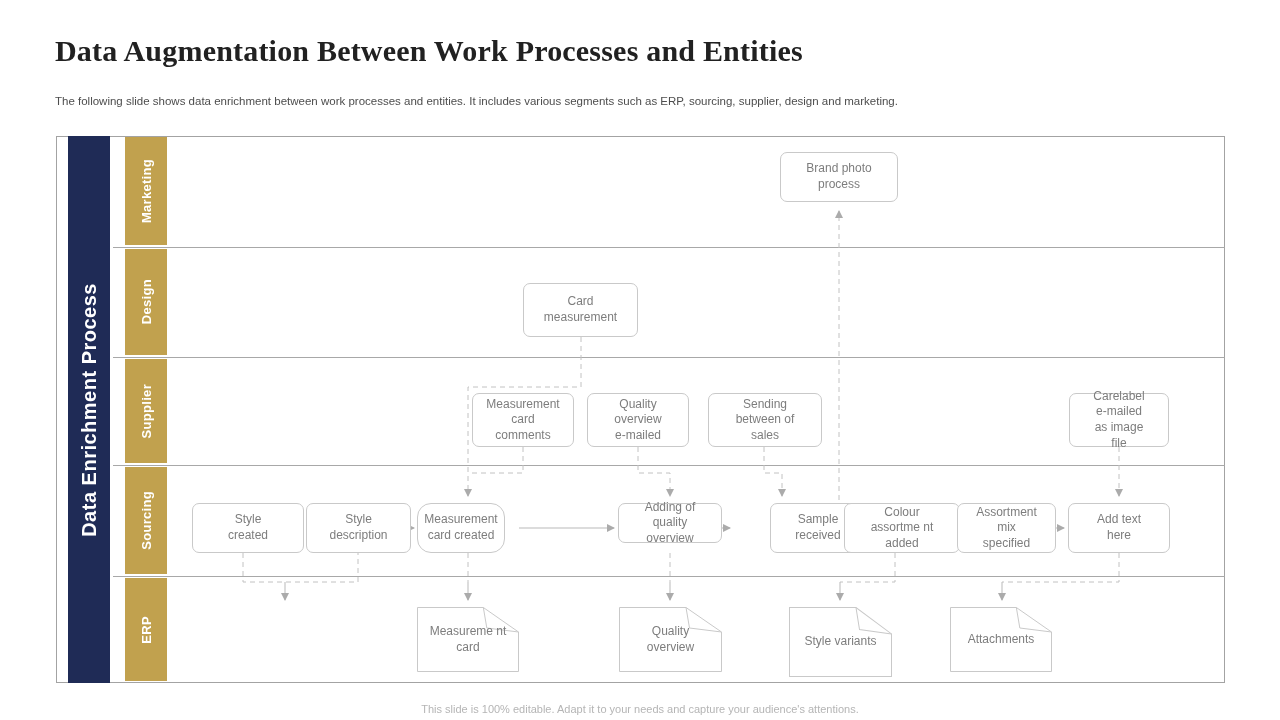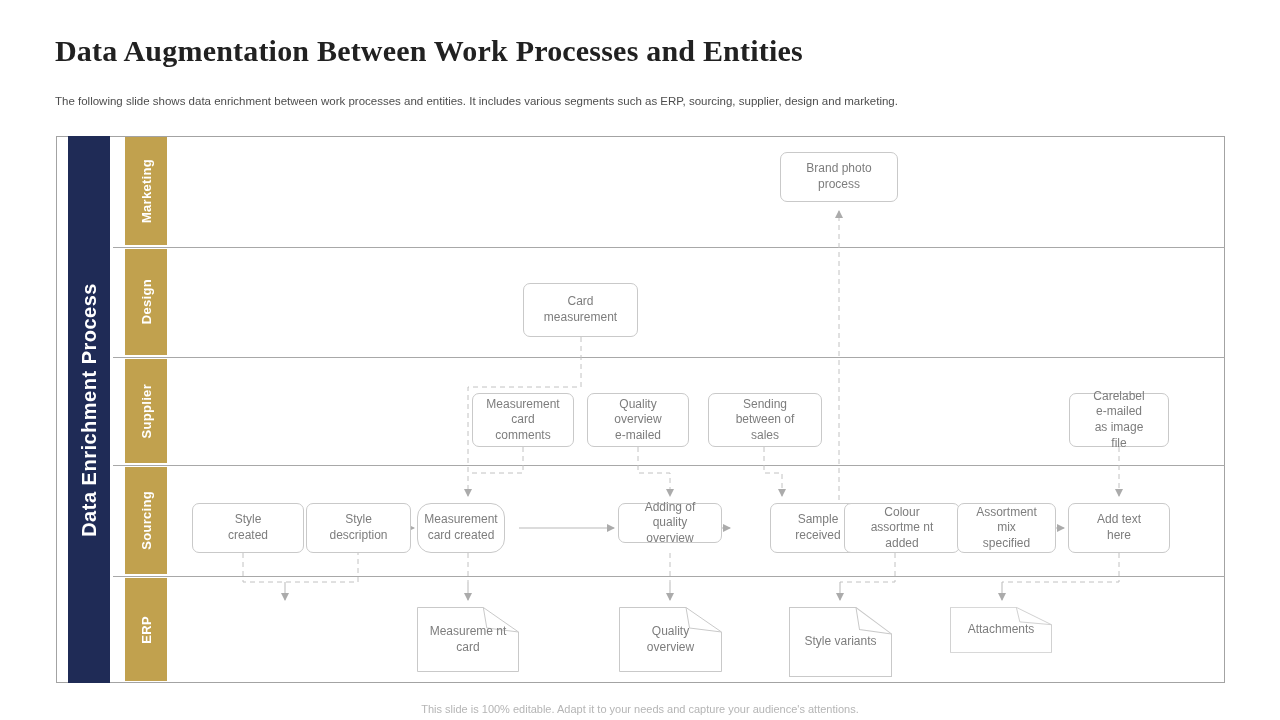--- a/index.html
+++ b/index.html
@@ -146,21 +146,21 @@
     </svg>
     <span class="lbl">Quality overview</span>
   </div>
   <div class="doc" style="left:789px;top:607px;width:103px;height:70px;">
     <svg viewBox="0 0 103 65" preserveAspectRatio="none">
       <path d="M0.5,0.5 H67 L102.5,25 V64.5 H0.5 Z" fill="#ffffff" stroke="#c9c9c9"></path>
       <path d="M67,0.5 L70.5,21 L102.5,25" fill="none" stroke="#c9c9c9"></path>
     </svg>
     <span class="lbl">Style variants</span>
   </div>
-  <div class="doc" style="left:950px;top:607px;width:102px;height:46px;">
+  <div class="doc" style="left:950px;top:607px;width:102px;height:65px;">
     <svg viewBox="0 0 103 65" preserveAspectRatio="none">
       <path d="M0.5,0.5 H67 L102.5,25 V64.5 H0.5 Z" fill="#ffffff" stroke="#c9c9c9"></path>
       <path d="M67,0.5 L70.5,21 L102.5,25" fill="none" stroke="#c9c9c9"></path>
     </svg>
     <span class="lbl">Attachments</span>
   </div>
 
   <div class="footer">This slide is 100% editable. Adapt it to your needs and capture your audience's attentions.</div>
   <div class="page-num">11</div>
 

